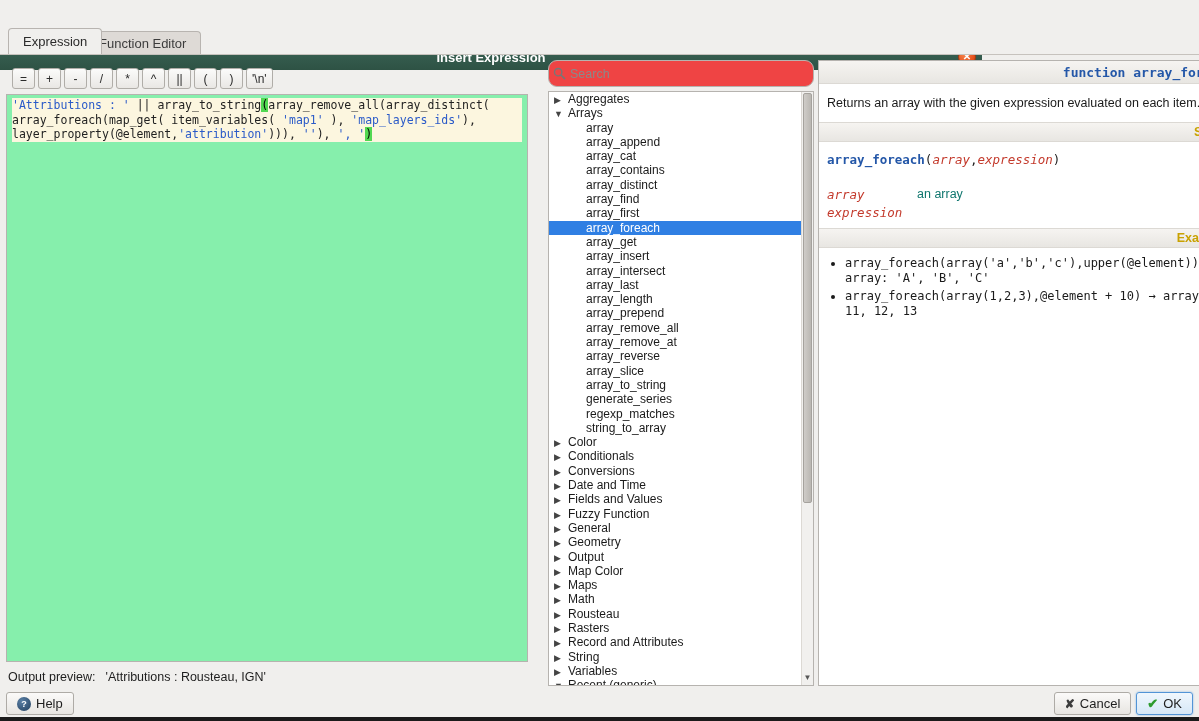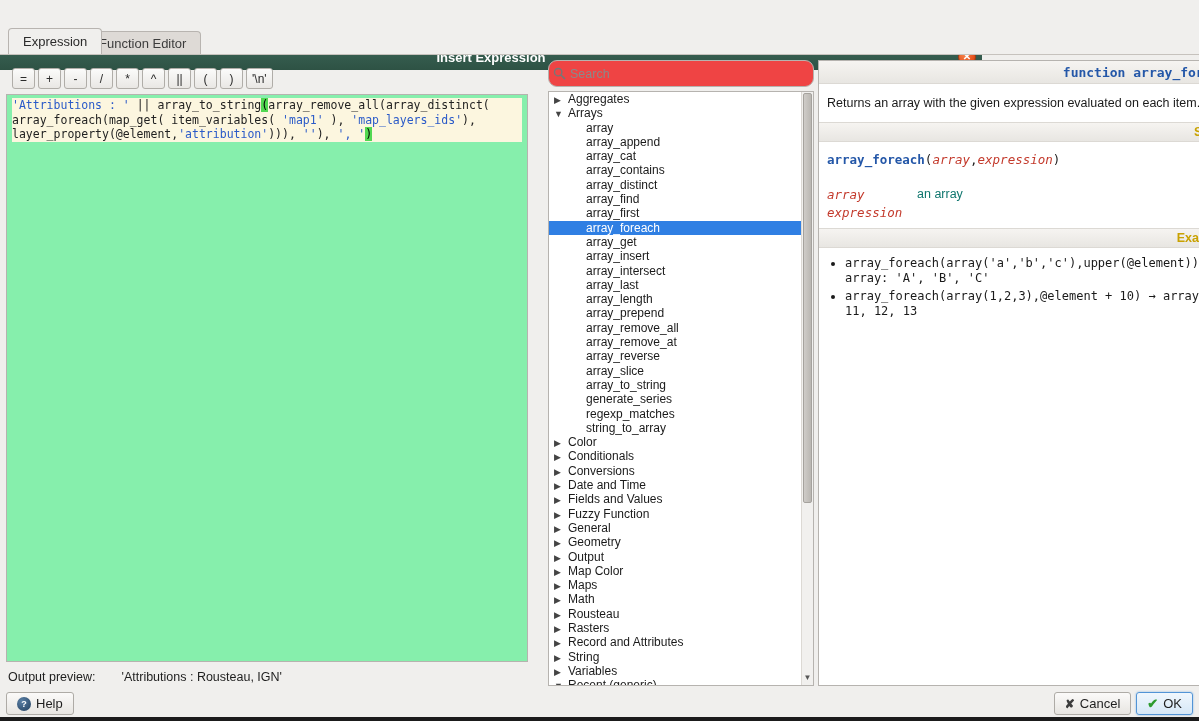--- a/index.html
+++ b/index.html
@@ -32,21 +32,21 @@
   .op-btn { height:21px; min-width:23px; padding:0 5px; font-size:12px; color:#2b2b2b;
     border:1px solid #b0ada8; border-radius:3px; background:linear-gradient(#fbfbfa,#e9e7e4); cursor:pointer; }
   .editor { position:absolute; top:39px; left:0; width:522px; height:568px; background:#86efac;
     border:1px solid #b6b3af; padding:3px 5px; font-family:"DejaVu Sans Mono", monospace;
     font-size:11.5px; line-height:14.5px; color:#222; cursor:text; overflow:hidden; }
   .code-line { white-space:pre; background:#fcf6df; }
   .seg-plain { color:#222; }
   .seg-string { color:var(--string-blue,#2a5ac8); }
   .seg-paren { background:var(--paren-green,#52d852); color:#000; }
   .preview-row { position:absolute; top:615px; left:2px; font-size:12.5px; color:#1e1e1e; }
-  .preview-row .preview-value { margin-left:26px; }
+  .preview-row .preview-value { margin-left:10px; }
 
   
   .middle-panel { position:absolute; left:548px; top:5px; width:266px; height:626px; }
   .search-box { height:27px; border:1px solid #b6b3af; border-radius:9px; background:#ef4444;
     display:flex; align-items:center; padding:0 4px; }
   .search-box svg { flex:0 0 auto; margin-right:4px; }
   .search-box input { flex:1; border:none; outline:none; font-size:12.5px; color:#333;
     font-family:"Liberation Sans", sans-serif; background:transparent; }
   .search-box input::placeholder { color:#8a8a8a; }
   .tree-wrap { position:absolute; top:31px; left:0; right:0; bottom:0; border:1px solid #b6b3af; background:#fff; overflow:hidden; }

